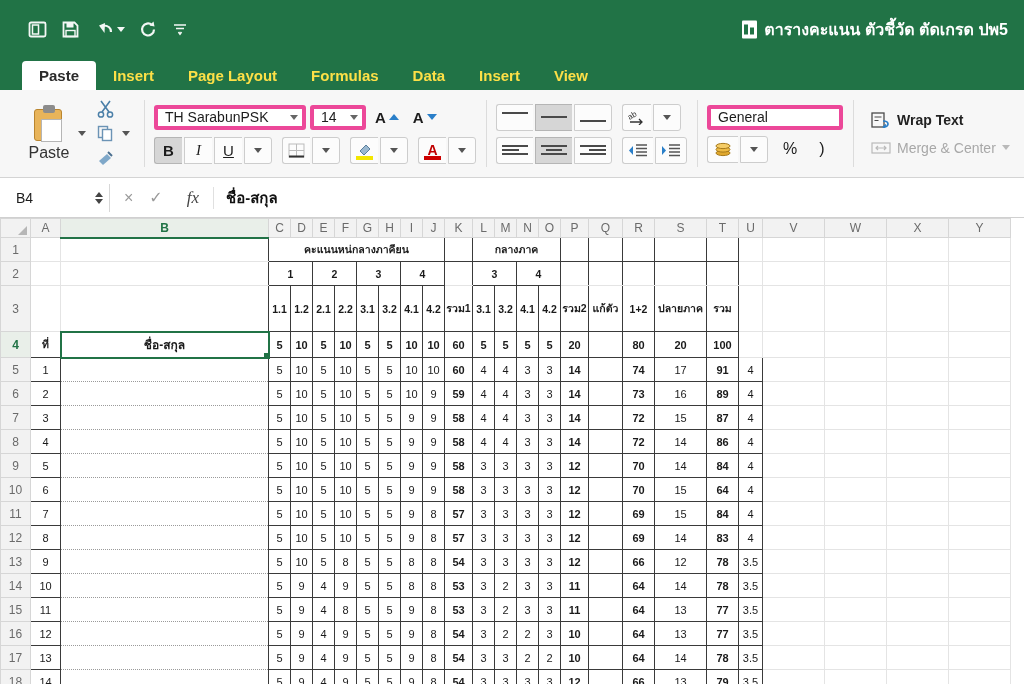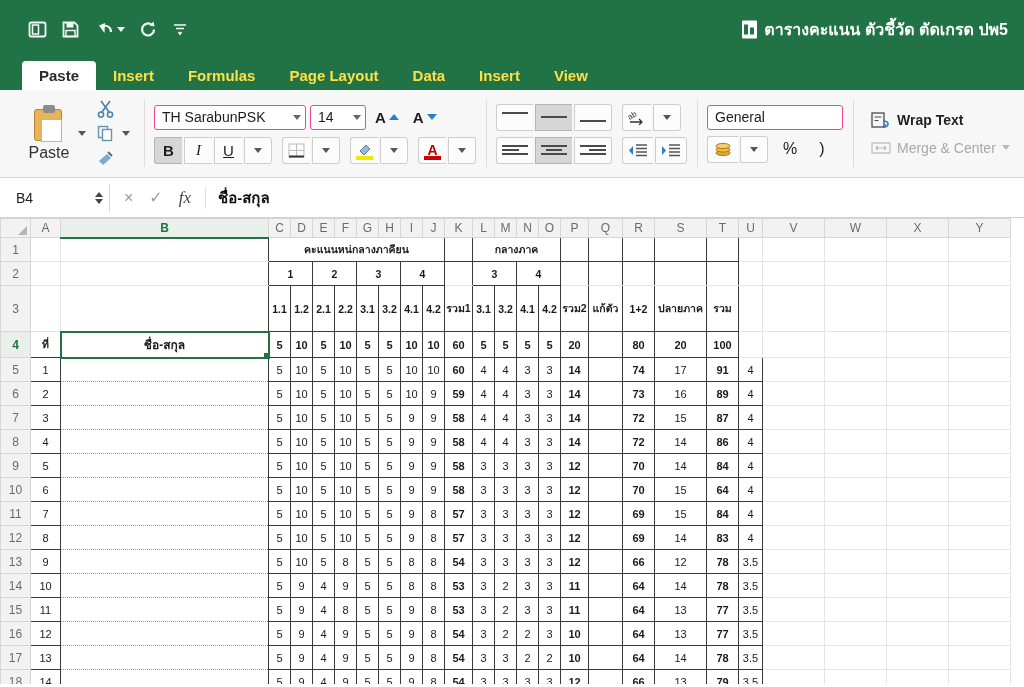--- a/index.html
+++ b/index.html
@@ -104,21 +104,21 @@
     width: 0; height: 0;
     border-left: 4px solid transparent; border-right: 4px solid transparent;
     border-top: 5px solid #555;
   }
   .cut-col { display: flex; flex-direction: column; gap: 3px; padding-right: 4px; }
   .mini-ic { width: 26px; height: 22px; display: flex; align-items: center; justify-content: center; }
 
   
   .field {
     height: 25px; background: #ffffff;
-    border: 1px solid #ec4899; border-radius: 3px;
+    border: 4px solid #ec4899; border-radius: 3px;
     display: flex; align-items: center; justify-content: space-between;
     font-size: 14px; color: #1c1c1c; padding: 0 4px 0 7px;
   }
   .fname { width: 152px; }
   .fsize { width: 56px; }
   .fmt-num { width: 136px; justify-content: flex-start; }
   .fld-caret {
     width: 0; height: 0; margin-left: 5px;
     border-left: 4px solid transparent; border-right: 4px solid transparent;
     border-top: 5px solid #666;
@@ -162,21 +162,21 @@
     border-right: 1px solid #d7d7d7;
   }
   .spin { display: flex; flex-direction: column; gap: 2px; }
   .spin i {
     display: block; width: 0; height: 0;
     border-left: 4px solid transparent; border-right: 4px solid transparent;
   }
   .spin .up { border-bottom: 5px solid #444; }
   .spin .dn { border-top: 5px solid #444; }
   .fbtns { display: flex; align-items: center; gap: 16px; padding: 0 14px; color: #9a9a9a; font-size: 16px; }
-  .fx { font-style: italic; font-family: "Liberation Serif", serif; font-size: 17px; color: #444; }
+  .fx { font-style: italic; font-family: "Liberation Serif", serif; font-size: 17px; color: #444; margin-left: 8px; }
   .fcontent {
     flex: 1; font-size: 15px; color: #111; font-weight: bold;
     border-left: 1px solid #e0e0e0; padding-left: 12px; height: 22px;
     display: flex; align-items: center;
   }
 
   
   .gridwrap { position: relative; width: 1024px; height: 466px; overflow: hidden; background: #fff; }
   table.grid { border-collapse: collapse; table-layout: fixed; }
   table.grid td, table.grid th { padding: 0; }
@@ -267,22 +267,22 @@
   </div>
   <div class="doc-title">
     <span class="doc-icon"></span>
     <span>ตารางคะแนน ตัวชี้วัด ตัดเกรด ปพ5</span>
   </div>
 </div>
 
 <div class="tabbar">
   <div class="tab active">Paste</div>
   <div class="tab">Insert</div>
+  <div class="tab">Page Layout</div>
   <div class="tab">Formulas</div>
-  <div class="tab">Page Layout</div>
   <div class="tab">Data</div>
   <div class="tab">Insert</div>
   <div class="tab">View</div>
 </div>
 
 <div class="ribbon">
 
   <div class="rgroup">
     <div class="paste-wrap">
       <div class="paste-btn">

